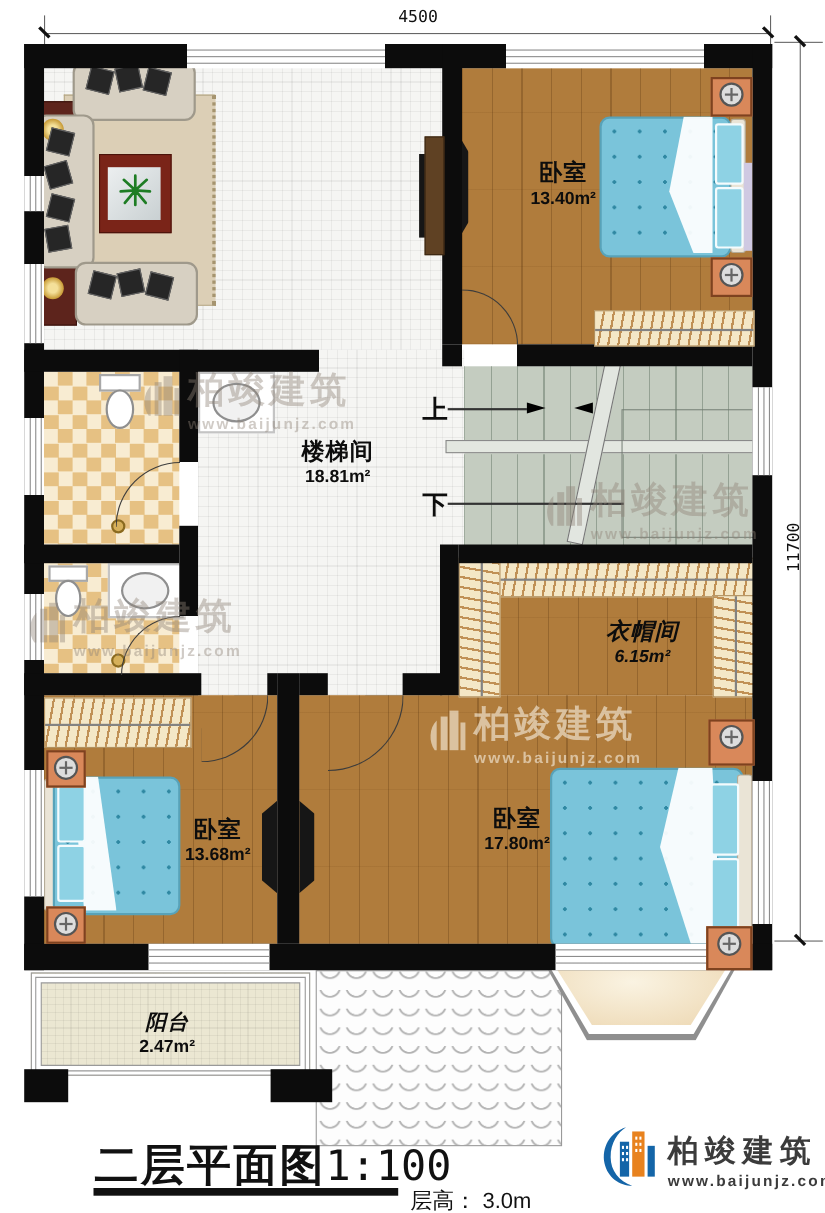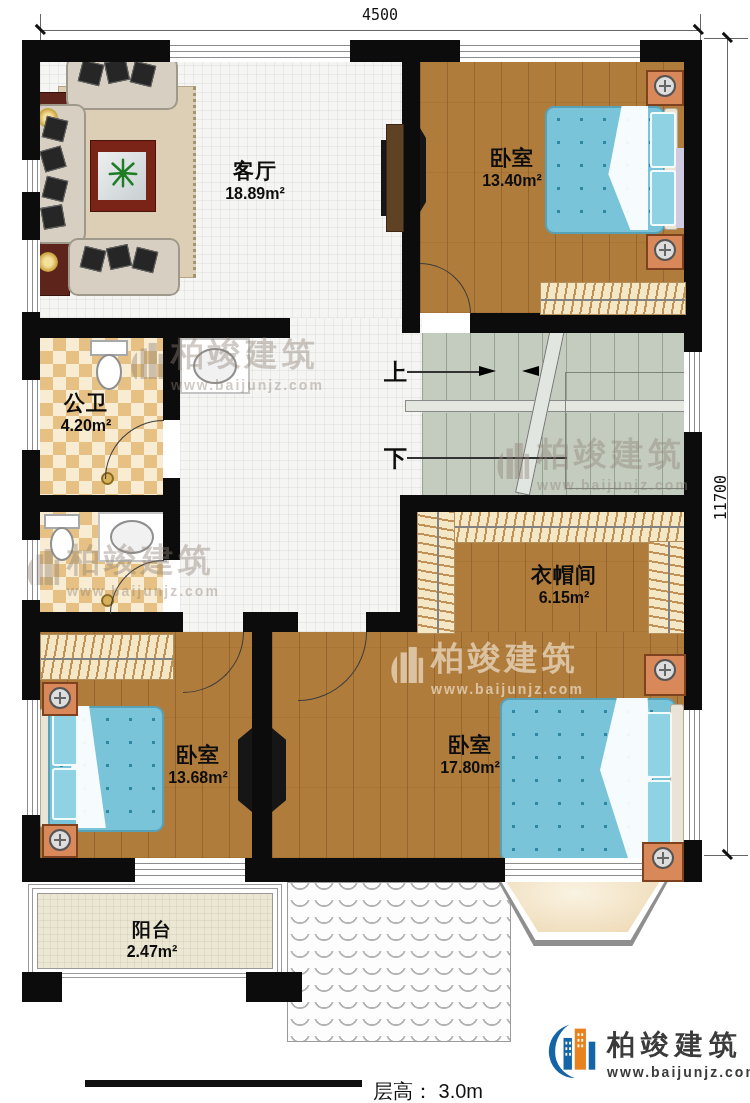--- a/index.html
+++ b/index.html
@@ -243,46 +243,42 @@
   <div class="leader" style="left:407px;top:371px;width:72px;"></div>
   <div class="tri-r" style="left:479px;top:366px;"></div>
   <div class="tri-l" style="left:522px;top:366px;"></div>
   <div class="leader" style="left:407px;top:457px;width:160px;"></div>
   <div class="stair-label" style="left:384px;top:357px;">上</div>
   <div class="stair-label" style="left:384px;top:443px;">下</div>
 
   <div class="wall" style="left:22px;top:972px;width:40px;height:30px;"></div>
   <div class="wall" style="left:246px;top:972px;width:56px;height:30px;"></div>
 
-  <div class="room-label" style="left:195px;top:158px;width:120px;">
-    <div class="rn">客厅</div>
-    <div class="ra">18.89m²</div>
-  </div>
   <div class="room-label" style="left:452px;top:145px;width:120px;">
     <div class="rn">卧室</div>
     <div class="ra">13.40m²</div>
   </div>
-  <div class="room-label" style="left:36px;top:390px;width:100px;">
-    <div class="rn">公卫</div>
-    <div class="ra">4.20m²</div>
-  </div>
-  <div class="room-label" style="left:504px;top:562px;width:120px;">
+  <div class="room-label" style="left:247px;top:398px;width:120px;">
+    <div class="rn">楼梯间</div>
+    <div class="ra">18.81m²</div>
+  </div>
+  <div class="room-label" style="left:524px;top:562px;width:120px;font-style:italic;">
     <div class="rn">衣帽间</div>
     <div class="ra">6.15m²</div>
   </div>
   <div class="room-label" style="left:138px;top:742px;width:120px;">
     <div class="rn">卧室</div>
     <div class="ra">13.68m²</div>
   </div>
   <div class="room-label" style="left:410px;top:732px;width:120px;">
     <div class="rn">卧室</div>
     <div class="ra">17.80m²</div>
   </div>
   <div class="room-label" style="left:92px;top:918px;width:120px;">
-    <div class="rn" style="font-size:19px;">阳台</div>
+    <div class="rn" style="font-size:19px;font-style:italic;">阳台</div>
     <div class="ra">2.47m²</div>
   </div>
 
   <div class="dimtext" style="left:345px;top:6px;width:70px;text-align:center;">4500</div>
   <div class="dimline" style="left:40px;top:30px;width:660px;height:1px;"></div>
   <div class="dimline" style="left:40px;top:14px;width:1px;height:26px;"></div>
   <div class="dimline" style="left:700px;top:14px;width:1px;height:26px;"></div>
   <div class="tick" style="left:34px;top:28px;"></div>
   <div class="tick" style="left:692px;top:28px;"></div>
   <div class="dimline" style="left:727px;top:38px;width:1px;height:817px;"></div>
@@ -334,20 +330,23 @@
           <rect x="14" y="10" width="7" height="34"></rect>
           <rect x="23" y="4" width="9" height="40"></rect>
           <rect x="34" y="16" width="5" height="28"></rect>
         </svg></span>
     <span>
       <div class="wm-brand">柏竣建筑</div>
       <div class="wm-site">www.baijunjz.com</div>
     </span>
   </div>
 
+  <div class="plan-title" style="left:86px;top:1032px;">
+    <span class="t1">二层平面图</span><span class="t2">1:100</span>
+  </div>
   <div class="title-bar" style="left:85px;top:1080px;width:277px;height:7px;"></div>
   <div class="floor-height" style="left:373px;top:1078px;">层高： 3.0m</div>
 
   <div class="logo" style="left:543px;top:1020px;">
     <span>
       <svg width="56" height="62" viewBox="0 0 60 64">
         <path d="M28 4 C12 9 4 24 7 39 C10 53 22 61 34 61 C21 56 13 46 13 33 C13 19 20 9 28 4 Z" fill="#1465a8"></path>
         <rect x="22" y="18" width="9" height="34" fill="#1465a8"></rect>
         <rect x="34" y="8" width="12" height="44" fill="#e8821e"></rect>
         <rect x="49" y="22" width="7" height="30" fill="#1465a8"></rect>

